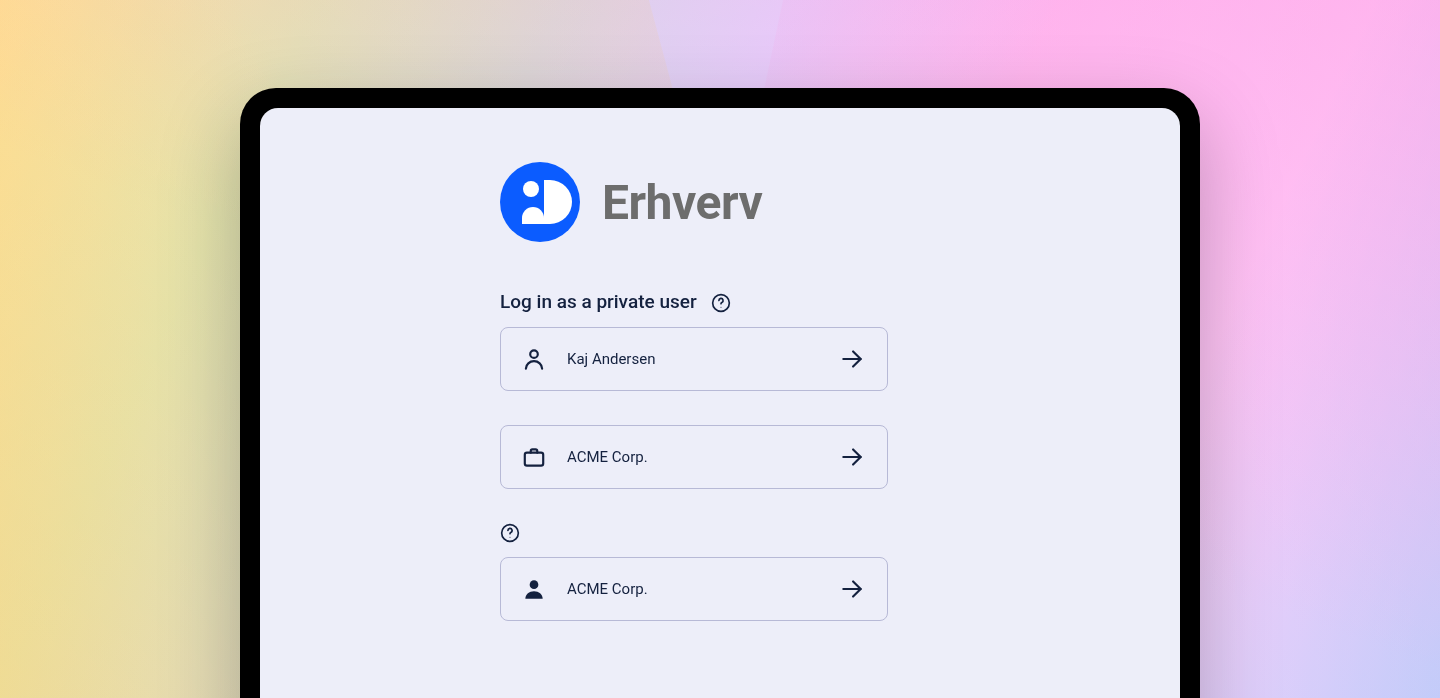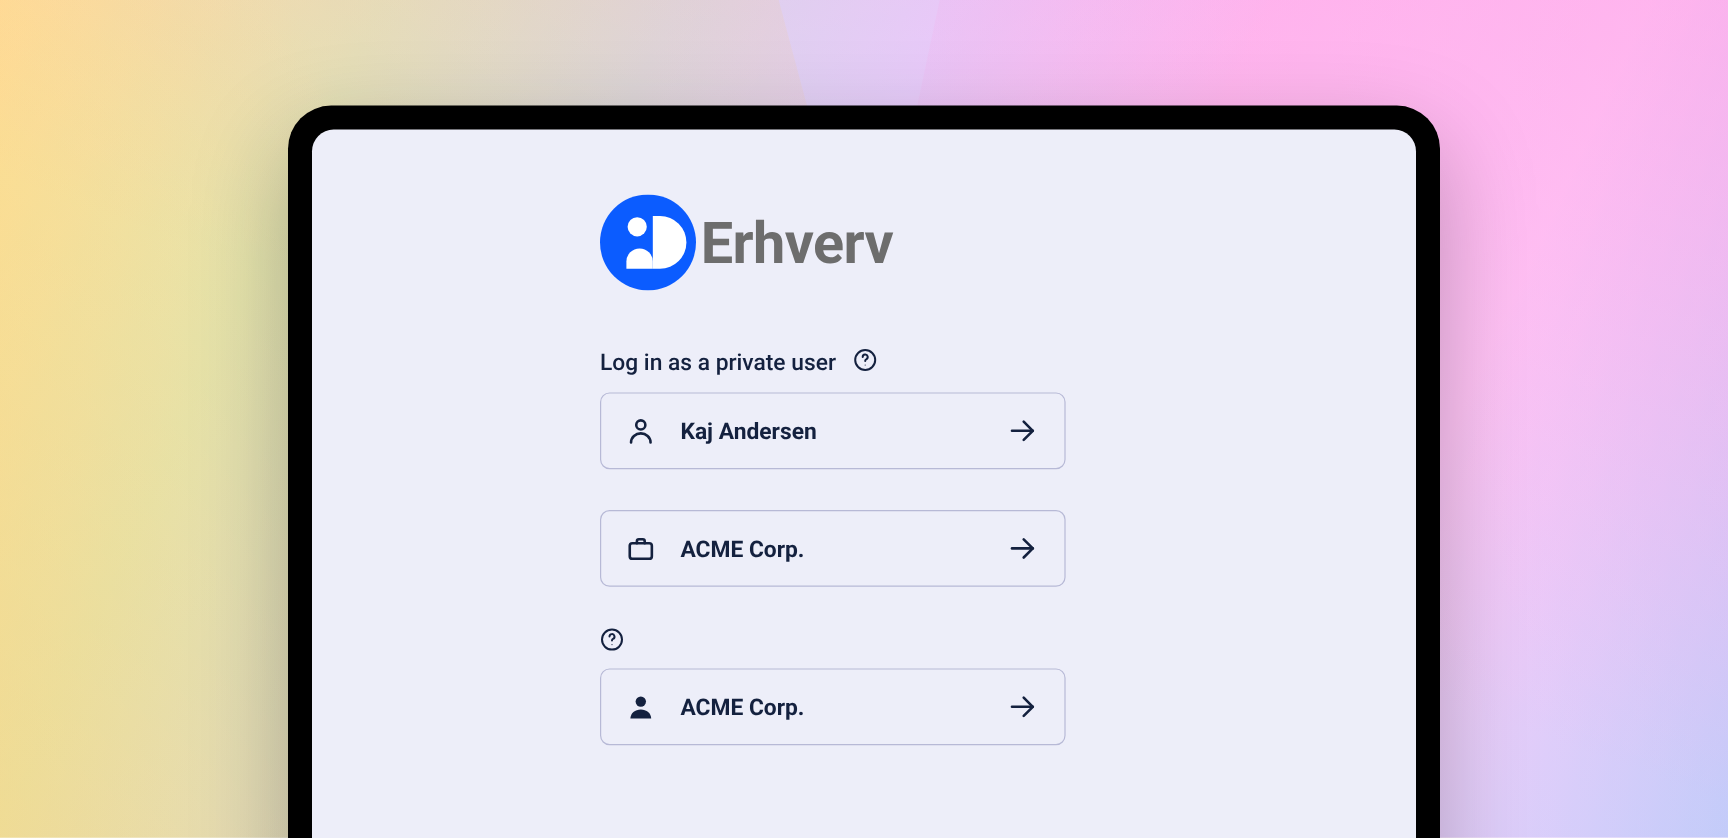--- a/index.html
+++ b/index.html
@@ -54,51 +54,51 @@
     position: relative;
   }
 
   .content {
     position: absolute;
     left: 240px; top: 54px;
     width: 420px;
   }
 
   .brand {
-    display: flex; align-items: center; gap: 4px;
+    display: flex; align-items: center; gap: 22px;
     margin-bottom: 48px;
   }
   .brand-logo {
     width: 80px; height: 80px; flex: none;
   }
   .brand-title {
     font-size: 48px; font-weight: 700; color: #6d6d6d; letter-spacing: -0.5px;
   }
 
   .section { margin-bottom: 34px; }
-  .section-label-row { display: flex; align-items: flex-start; gap: 14px; margin-bottom: 14px; }
+  .section-label-row { display: flex; align-items: flex-end; gap: 14px; margin-bottom: 14px; }
   .section-label {
     font-size: 19px; font-weight: 500; color: #14213f;
   }
   .help-icon { width: 20px; height: 20px; color: #14213f; flex: none; }
 
   .option-card {
     display: flex; align-items: center;
     width: 388px; height: 64px;
     border: 1px solid #b7b9d6;
     border-radius: 8px;
     background: transparent;
     padding: 0 22px 0 20px;
     cursor: pointer;
     color: #14213f;
     text-align: left;
     font: inherit;
   }
   .card-icon { width: 26px; height: 26px; flex: none; margin-right: 20px; color: #14213f; }
-  .card-label { font-size: 19px; font-weight: 700; color: #14213f; flex: 1; }
+  .card-label { font-size: 15px; font-weight: 400; color: #14213f; flex: 1; }
   .card-arrow { width: 26px; height: 26px; flex: none; color: #14213f; }
 </style>
 </head>
 <body>
 
 <div class="bg">
   <div class="stripe1"></div>
   <div class="stripe2"></div>
 </div>
 

